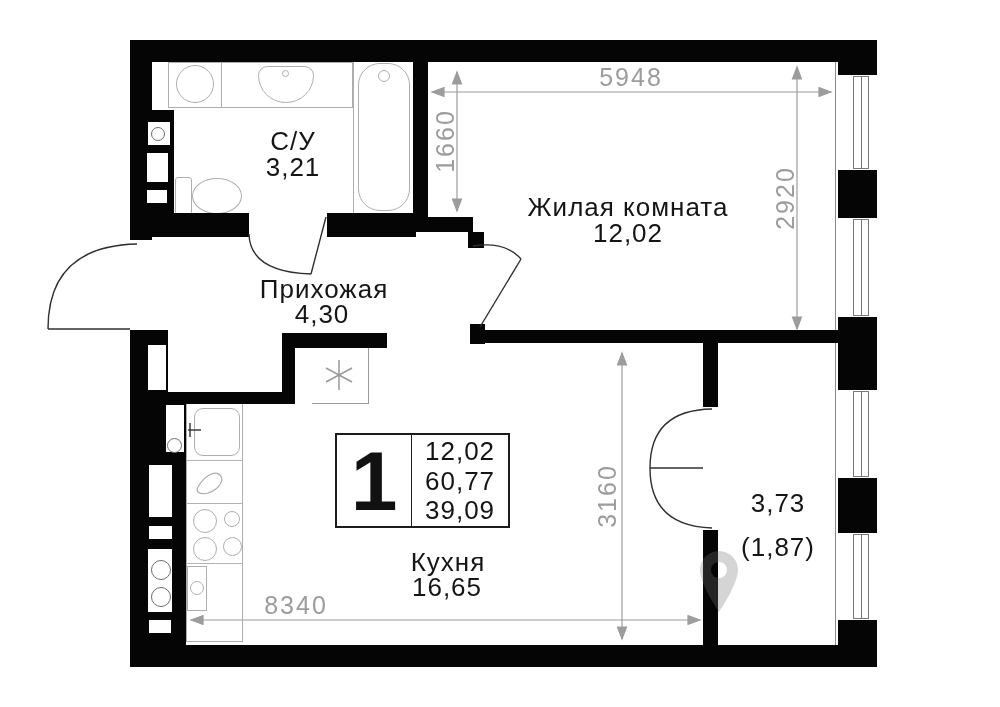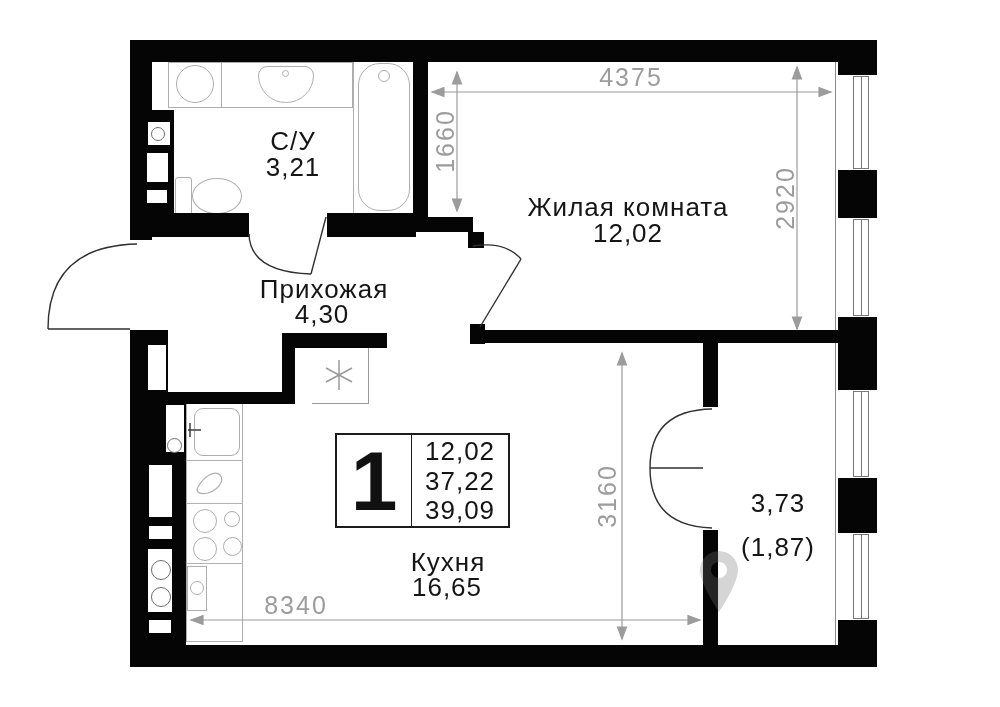--- a/index.html
+++ b/index.html
@@ -160,33 +160,33 @@
   <div class="lbl" style="left:293px;top:167px">3,21</div>
   <div class="lbl" style="left:628px;top:207px">Жилая комната</div>
   <div class="lbl" style="left:628px;top:233px">12,02</div>
   <div class="lbl" style="left:324px;top:289px">Прихожая</div>
   <div class="lbl" style="left:322px;top:314px">4,30</div>
   <div class="lbl" style="left:448px;top:562px">Кухня</div>
   <div class="lbl" style="left:447px;top:587px">16,65</div>
   <div class="lbl" style="left:778px;top:503px">3,73</div>
   <div class="lbl" style="left:778px;top:547px">(1,87)</div>
 
-  <div class="dim" style="left:631px;top:77px">4375</div>
+  <div class="dim" style="left:631px;top:77px">5948</div>
   <div class="dim v" style="left:445px;top:141px">1660</div>
   <div class="dim v" style="left:785px;top:198px">2920</div>
   <div class="dim v" style="left:607px;top:496px">3160</div>
   <div class="dim" style="left:296px;top:605px">8340</div>
 
   <div id="legend">
     <div class="cell1">
       <span>1</span>
     </div>
     <div class="cell2">
       <div>12,02</div>
-      <div>37,22</div>
+      <div>60,77</div>
       <div>39,09</div>
     </div>
   </div>
 
   <svg class="wm" style="left:698px;top:548px;color:#2a2a2a" width="44" height="68" viewBox="0 0 44 68">
     <path fill="currentColor" fill-rule="evenodd" d="M21,3 C10.5,3 2,11.5 2,22 C2,36 21,64 21,64 C21,64 40,36 40,22 C40,11.5 31.5,3 21,3 Z
          M21,14 a8,8 0 1 0 0.01,0 Z"></path>
   </svg>
 
 </div>

